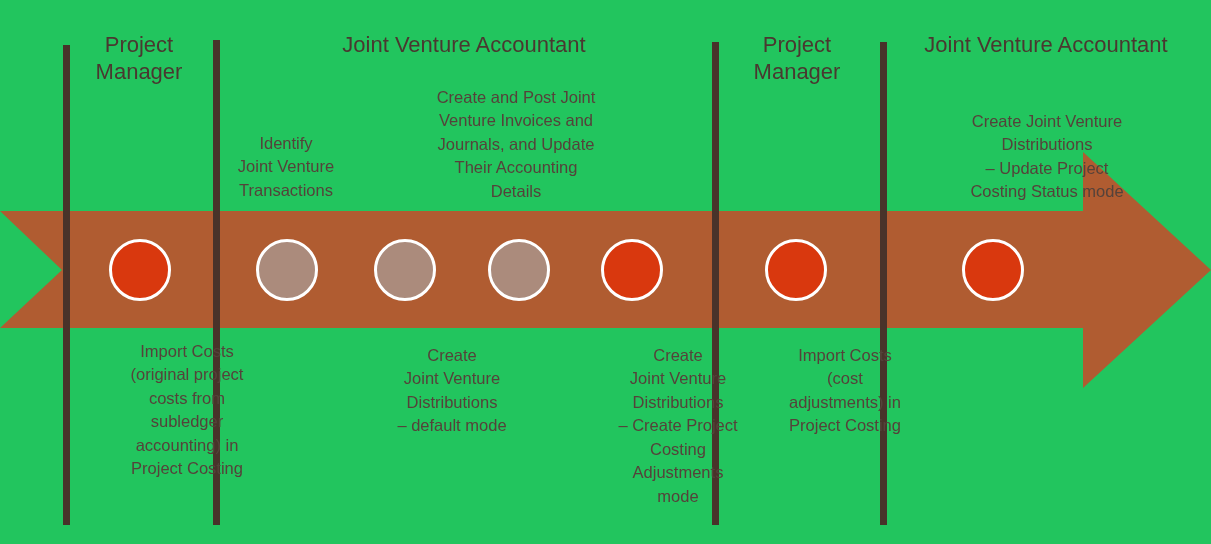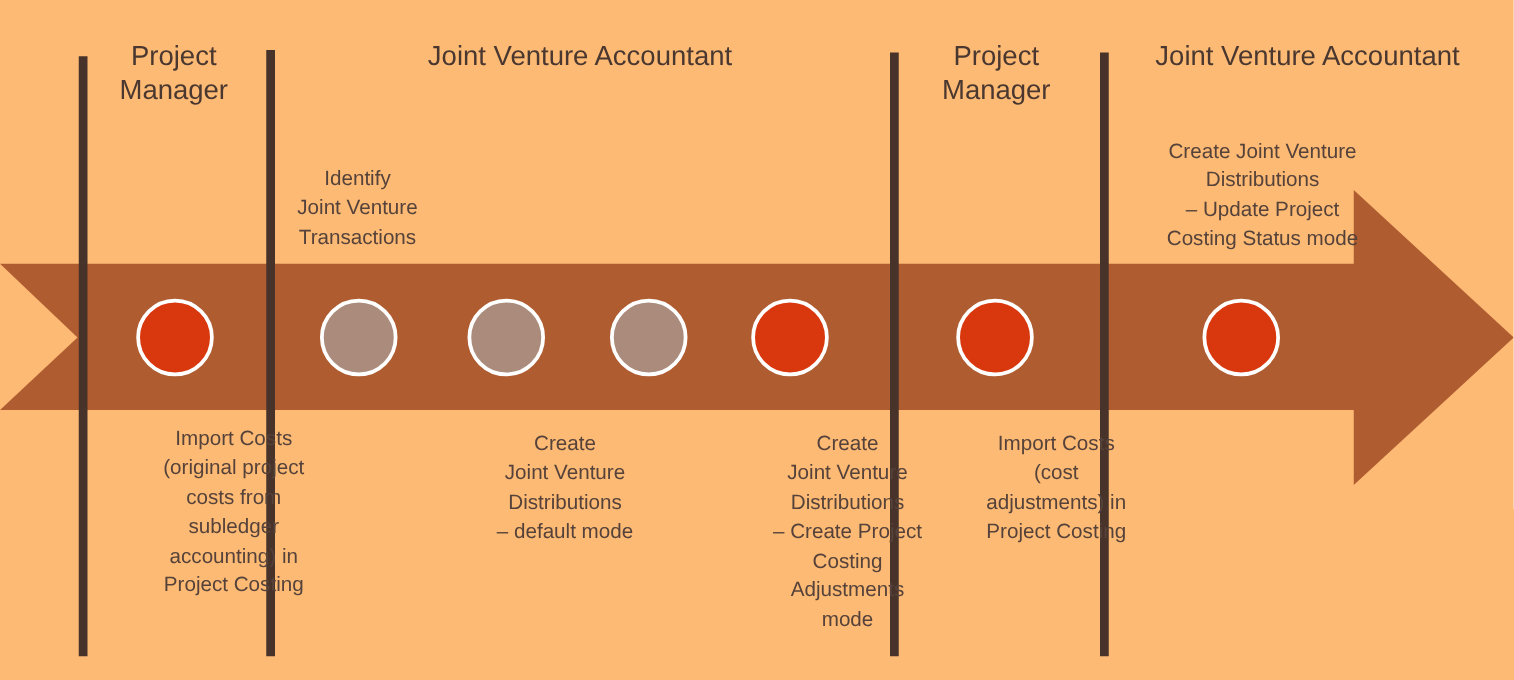--- a/index.html
+++ b/index.html
@@ -8,21 +8,21 @@
     padding: 0;
     background: #ffffff;
   }
   body {
     font-family: "Liberation Sans", sans-serif;
   }
   #stage {
     position: relative;
     width: 1211px;
     height: 544px;
-    background: #fdba74;
+    background: #22c55e;
     overflow: hidden;
   }
 
   
   #arrow-svg {
     position: absolute;
     left: 0;
     top: 0;
     width: 1211px;
     height: 544px;
@@ -106,21 +106,26 @@
   <div class="role-header" style="left:66px; top:32px; width:146px;">Project
 Manager</div>
   <div class="role-header" style="left:218px; top:32px; width:492px;">Joint Venture Accountant</div>
   <div class="role-header" style="left:716px; top:32px; width:162px;">Project
 Manager</div>
   <div class="role-header" style="left:886px; top:32px; width:320px;">Joint Venture Accountant</div>
 
   <div class="task-top" style="left: 218px; top: 132px; width: 136px; color: rgb(85, 66, 58);">Identify
 Joint Venture
 Transactions</div>
-  <div class="task-top" style="left: 905px; top: 110px; width: 210px; color: rgb(85, 66, 58);">Create Joint Venture
+  <div class="task-top" style="left: 408px; top: 86px; width: 216px; color: rgb(85, 66, 58);">Create and Post Joint
+Venture Invoices and
+Journals, and Update
+Their Accounting
+Details</div>
+  <div class="task-top" style="left: 942px; top: 110px; width: 210px; color: rgb(85, 66, 58);">Create Joint Venture
 Distributions
 – Update Project
 Costing Status mode</div>
 
   <div class="task-bottom" style="left: 70px; top: 340px; width: 138px; color: rgb(85, 66, 58);">Import Costs
 (original project
 costs from
 subledger
 accounting) in
 Project Costing</div>

